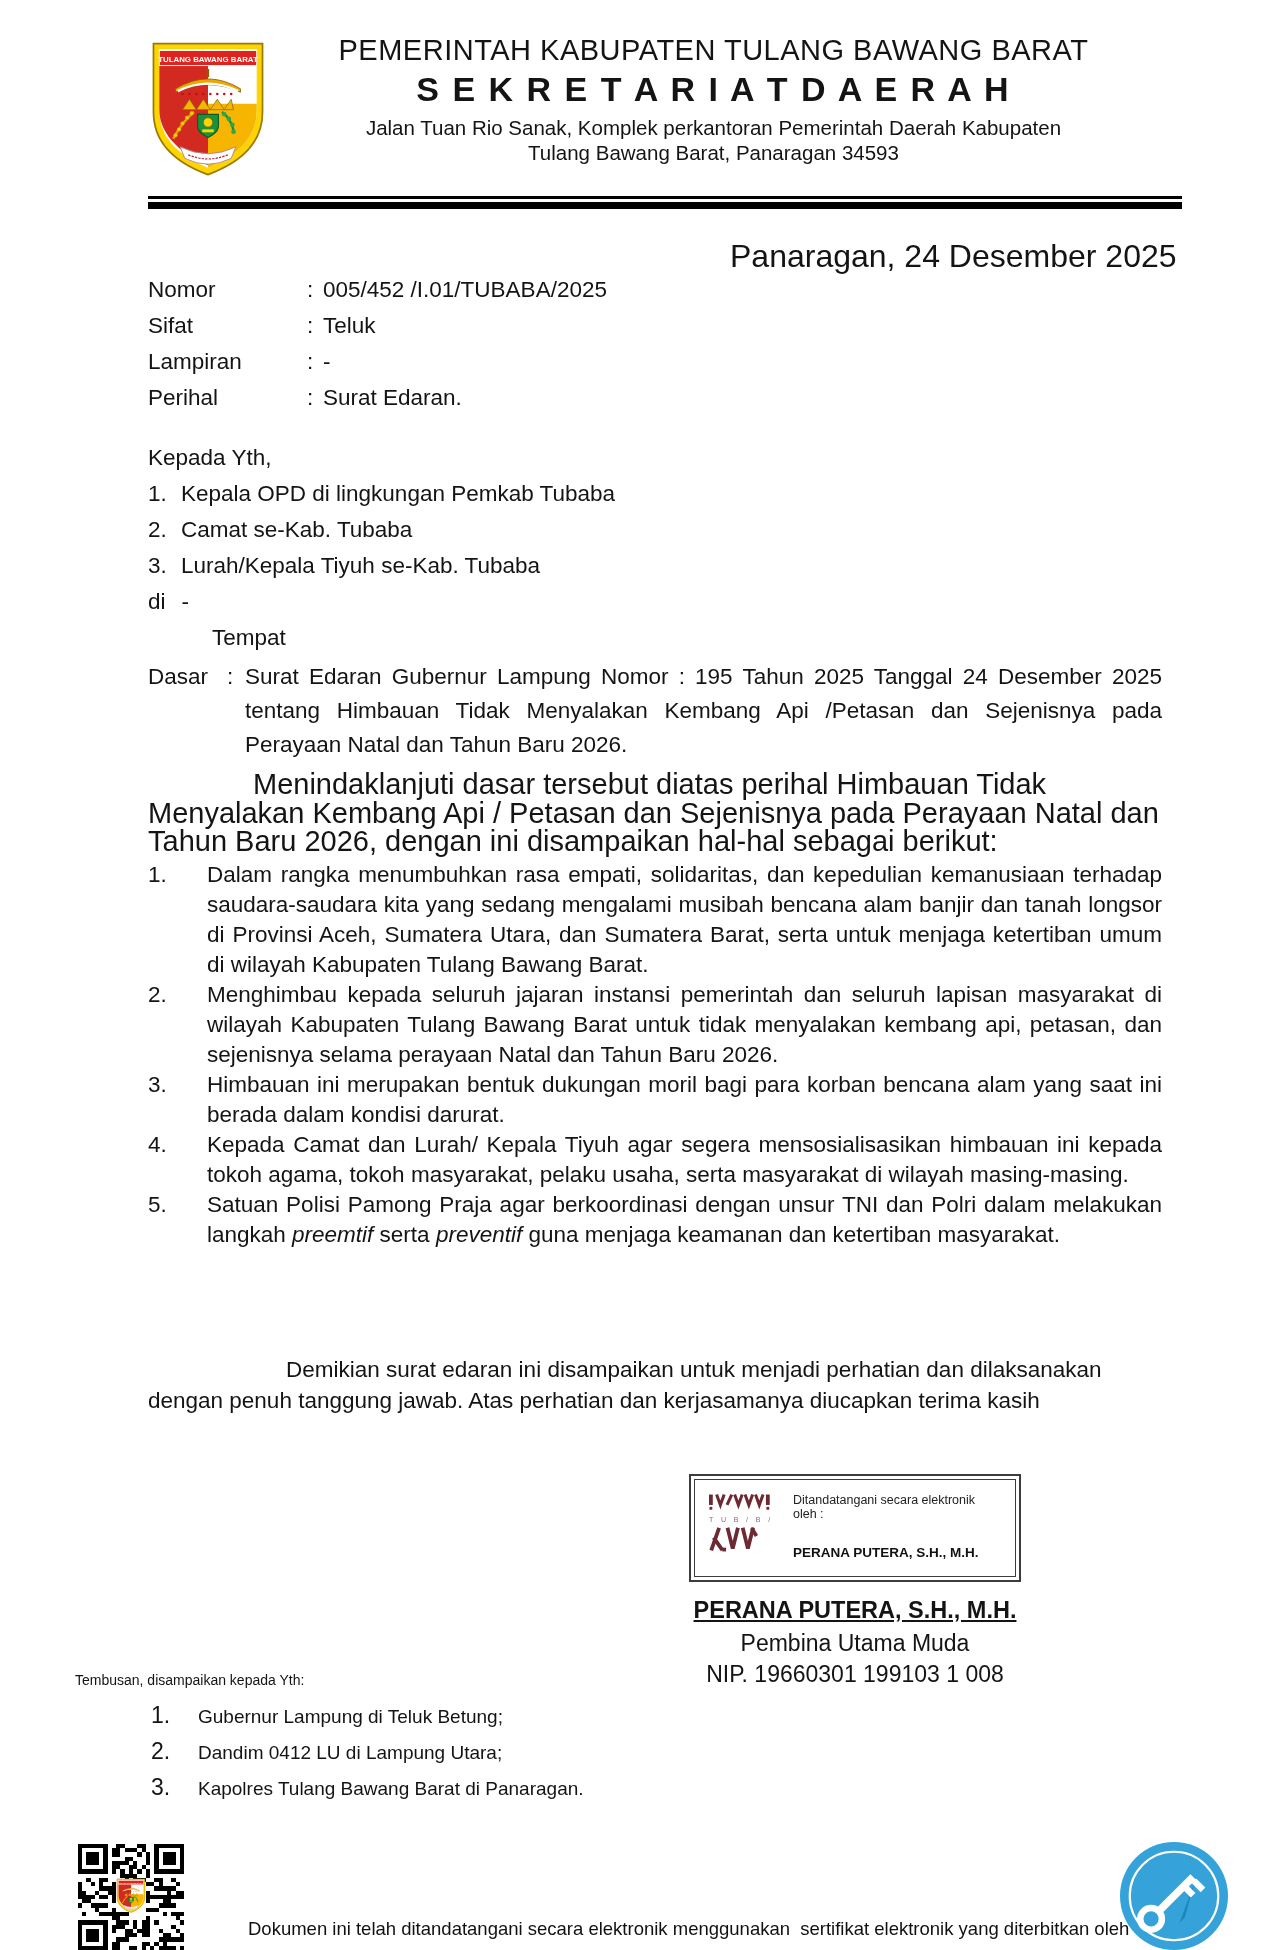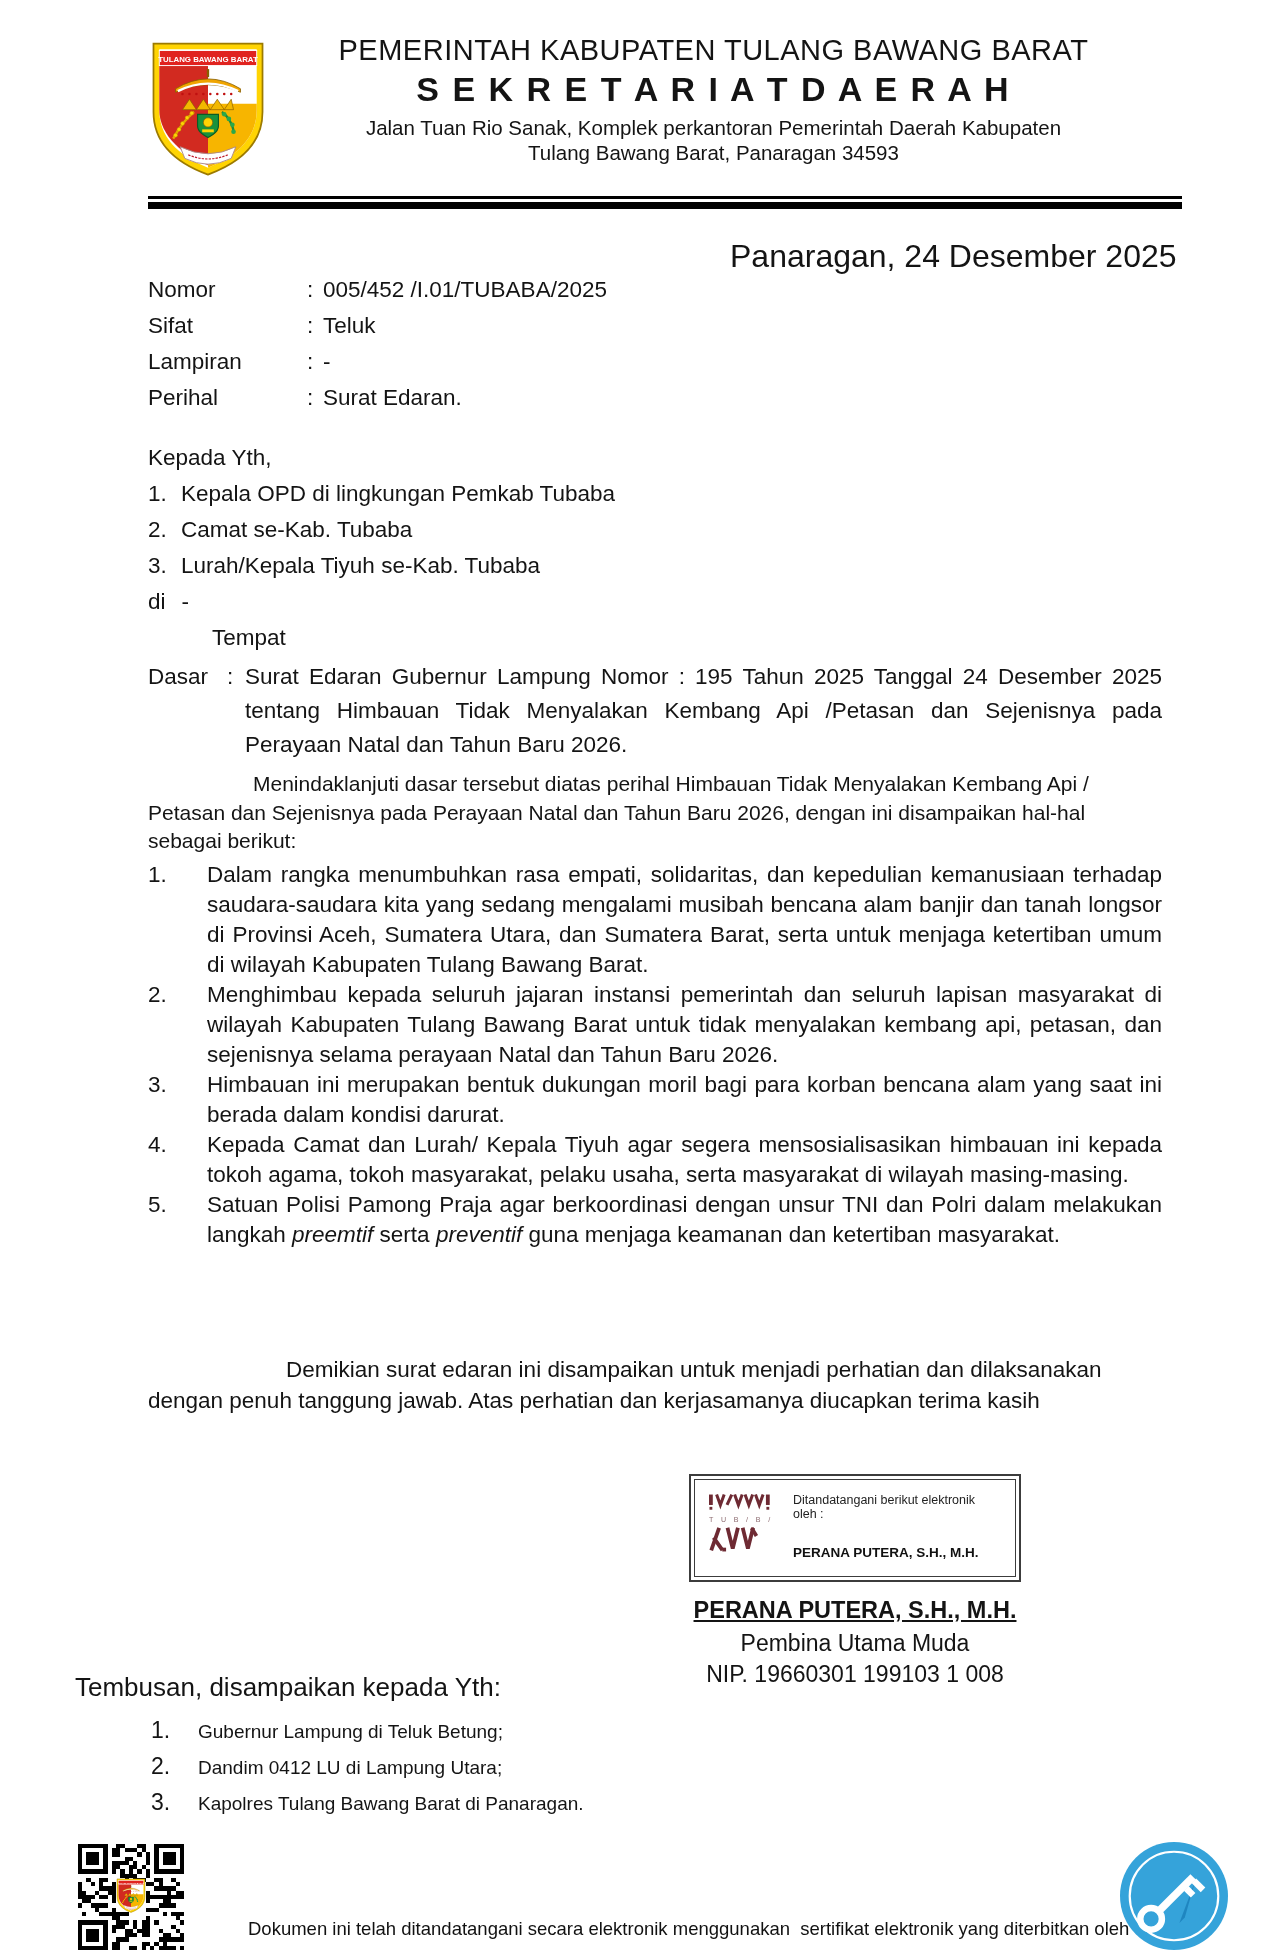--- a/index.html
+++ b/index.html
@@ -31,21 +31,21 @@
   .k-num{width:33px;flex:none;}
   .di-row .dash{margin-left:16px;}
   .tempat{margin-left:64px;}
 
   
   .basis{position:absolute;left:148px;top:660px;width:1014px;font-size:22.5px;line-height:34px;display:flex;}
   .b-label{width:79px;flex:none;}
   .b-colon{width:18px;flex:none;}
   .b-text{flex:1;text-align:justify;}
 
-  .opening{position:absolute;left:148px;top:770px;width:1014px;font-size:21px;line-height:28.5px;text-indent:105px;margin:0;}
+  .opening{position:absolute;left:148px;top:770px;width:1014px;font-size:29px;line-height:28.5px;text-indent:105px;margin:0;}
 
   
   .points{position:absolute;left:148px;top:860px;width:1014px;font-size:22.5px;line-height:30px;}
   .point{display:flex;}
   .p-num{width:59px;flex:none;}
   .p-body{flex:1;text-align:justify;}
   .italic{font-style:italic;}
 
   .closing{position:absolute;left:148px;top:1354px;width:1014px;font-size:22.5px;line-height:31px;text-indent:138px;margin:0;}
 
@@ -58,21 +58,21 @@
   .stamp-logo{width:74px;flex:none;}
   .stamp-col{flex:1;display:flex;flex-direction:column;justify-content:space-between;padding:1px 0 4px 10px;}
   .stamp-label{font-size:12.5px;color:#222;}
   .stamp-name{font-size:13.5px;font-weight:bold;color:#111;}
   .sig-name{text-align:center;margin-top:14px;font-weight:bold;text-decoration:underline;font-size:23.5px;line-height:28px;}
   .sig-rank{text-align:center;margin-top:6px;font-size:23px;line-height:27px;}
   .sig-nip{text-align:center;margin-top:4px;font-size:23px;line-height:27px;}
 
   
   .copies{position:absolute;left:75px;top:1672px;}
-  .c-head{font-size:26px;}
+  .c-head{font-size:14px;}
   .c-rows{margin-top:14px;}
   .c-row{display:flex;align-items:baseline;height:36px;padding-left:76px;}
   .c-num{width:47px;flex:none;font-size:23px;}
   .c-text{font-size:19px;}
 
   
   .footer{position:absolute;left:0;top:1838px;width:1270px;height:112px;}
   .qr{position:absolute;left:78px;top:6px;width:106px;height:106px;}
   .qr-center{position:absolute;left:116px;top:40px;}
   .f-text{position:absolute;left:248px;top:26px;font-size:18.5px;line-height:26px;white-space:pre-wrap;color:#111;}
@@ -270,21 +270,21 @@
 
   <p class="closing">Demikian surat edaran ini disampaikan untuk menjadi perhatian dan dilaksanakan dengan penuh tanggung jawab. Atas perhatian dan kerjasamanya diucapkan terima kasih</p>
 
   <div class="sig">
     <div class="stamp">
       <div class="stamp-inner">
         <svg class="stamp-logo" width="74" height="62">
             <use href="#tubaba-stamp-sym"></use>
           </svg>
         <div class="stamp-col">
-          <div class="stamp-label">Ditandatangani berikut elektronik oleh :</div>
+          <div class="stamp-label">Ditandatangani secara elektronik oleh :</div>
           <div class="stamp-name">PERANA PUTERA, S.H., M.H.</div>
         </div>
       </div>
     </div>
     <div class="sig-name">PERANA PUTERA, S.H., M.H.</div>
     <div class="sig-rank">Pembina Utama Muda</div>
     <div class="sig-nip">NIP. 19660301 199103 1 008</div>
   </div>
 
   <div class="copies">

